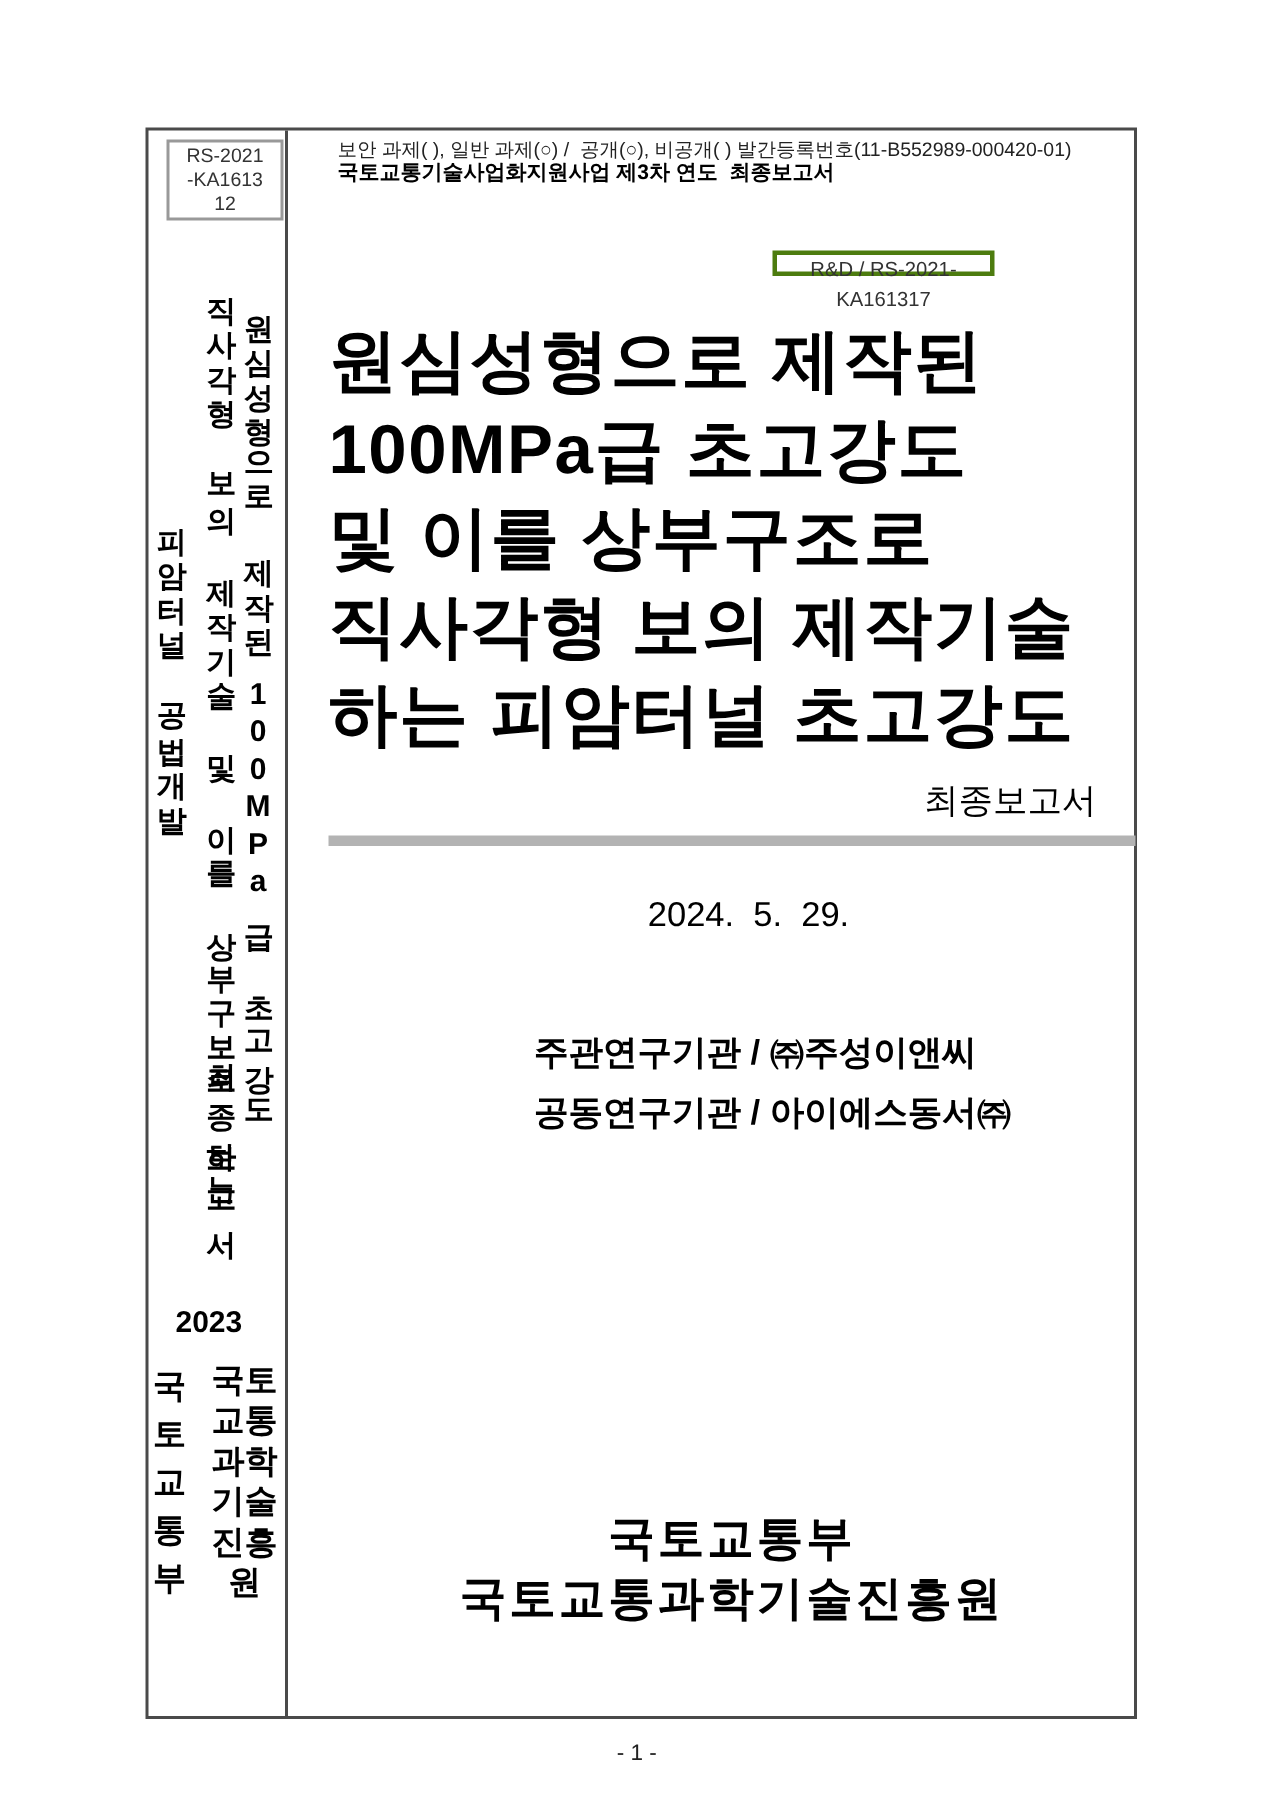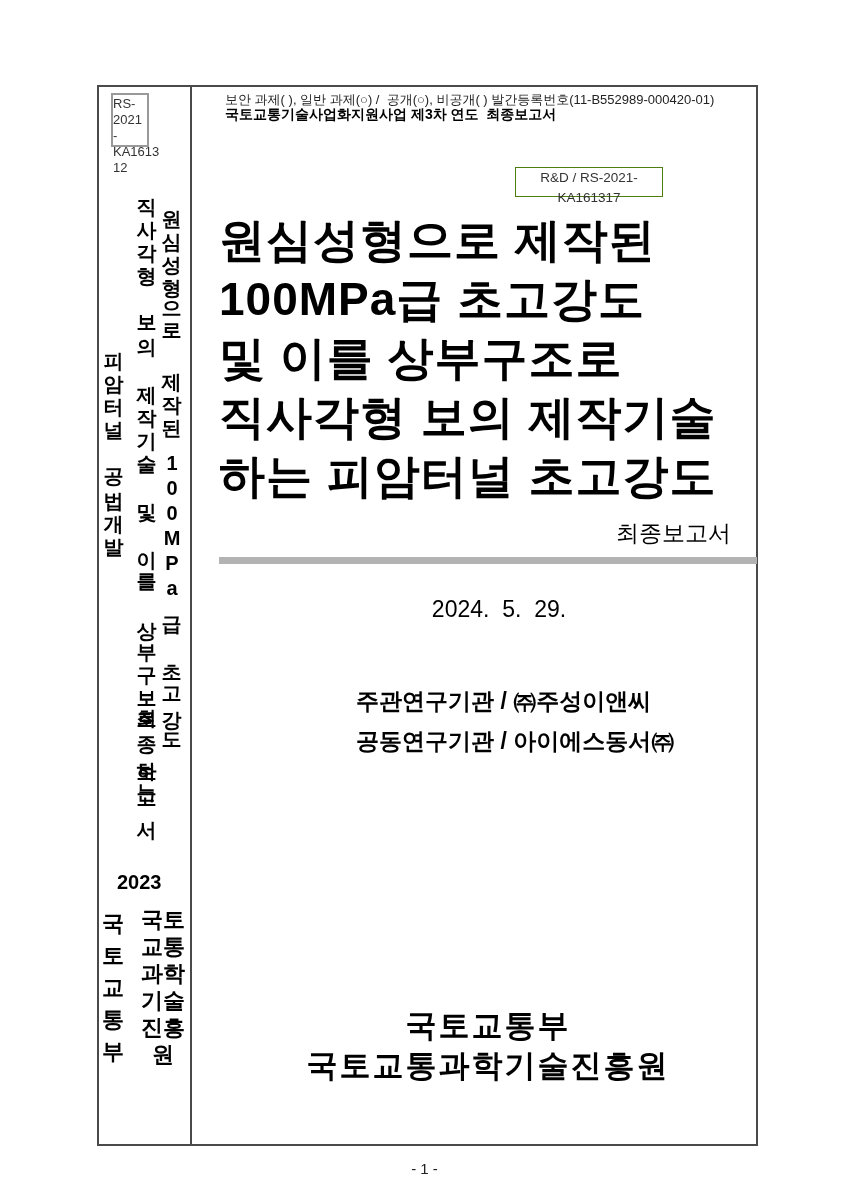--- a/index.html
+++ b/index.html
@@ -16,24 +16,24 @@
     width:661px;height:1061px;
     border:2px solid #4a4a4a;
     box-sizing:border-box;
   }
   .divider{
     position:absolute;left:91px;top:0;bottom:0;width:2px;
     background:#4a4a4a;
   }
   
   .code-box{
-    position:absolute;left:12px;top:6px;width:38px;height:54px;
+    position:absolute;left:12px;top:6px;width:78px;height:54px;
     border:2px solid #999999;box-sizing:border-box;
     font-size:13px;line-height:16px;color:#333;
-    text-align:left;padding-top:1px;
+    text-align:center;padding-top:1px;
   }
   .v-col{
     position:absolute;
     writing-mode:vertical-rl;
     text-orientation:upright;
     font-weight:bold;
     font-size:20px;
     letter-spacing:3px;
     line-height:24px;
     white-space:pre;
@@ -59,22 +59,22 @@
   
   .class-line{
     position:absolute;left:126px;top:4px;
     font-size:13px;color:#222;white-space:pre;
   }
   .program-line{
     position:absolute;left:126px;top:19px;
     font-size:14px;font-weight:bold;white-space:pre;
   }
   .rnd-box{
-    position:absolute;left:416px;top:80px;width:148px;height:30px;
-    border:1px solid #4d7c0f;box-sizing:border-box;
+    position:absolute;left:416px;top:80px;width:148px;height:17px;
+    border:3px solid #4d7c0f;box-sizing:border-box;
     font-size:13.5px;line-height:20px;color:#333;text-align:center;
   }
   .title-block{
     position:absolute;left:120px;top:124px;width:538px;
     text-align:left;
   }
   .title-line{
     font-size:46px;font-weight:bold;line-height:59px;
     letter-spacing:1px;white-space:pre;
   }

